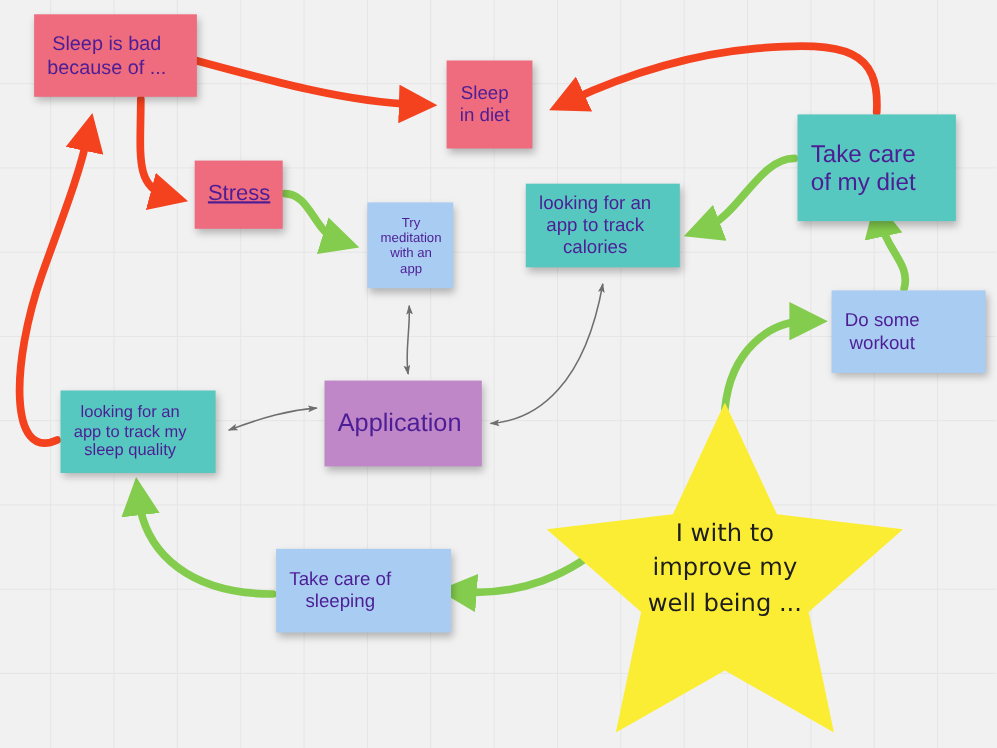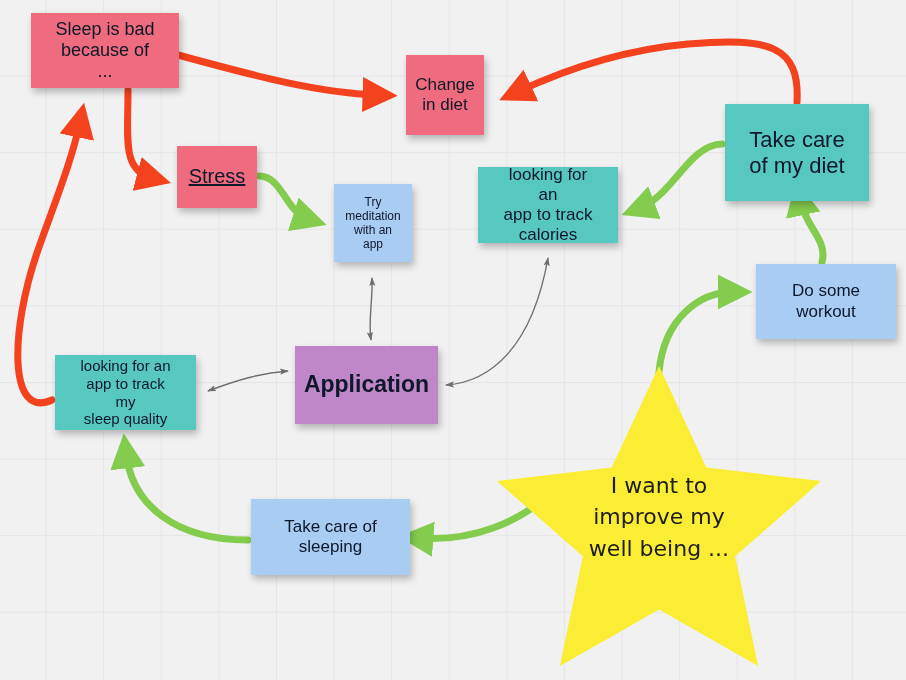--- a/index.html
+++ b/index.html
@@ -26,34 +26,34 @@
     left: 0; top: 0;
     width: 906px;
     height: 680px;
     pointer-events: none;
   }
   .note {
     position: absolute;
     box-sizing: border-box;
     display: flex;
     align-items: center;
-    justify-content: center;
+    justify-content: flex-start;
     text-align: center;
-    color: #0f172a;
+    color: #4c1d95;
     font-family: "Liberation Sans", sans-serif;
     line-height: 1.18;
     white-space: pre-line;
     box-shadow: 2px 4px 7px rgba(0,0,0,0.26);
-    padding: 2px 22px;
+    padding: 2px 12px;
     z-index: 5;
   }
   .note.pink   { background: #ee6c7e; }
   .note.teal   { background: #57c8bf; }
   .note.blue   { background: #a9ccf2; }
-  .note.purple { background: #bf87c7; font-weight: bold; }
+  .note.purple { background: #bf87c7; }
 
   #star-wrap {
     position: absolute;
     z-index: 4;
   }
   #star-shape {
     position: absolute;
     left: 0; top: 0;
     width: 100%;
     height: 100%;
@@ -117,29 +117,29 @@
 
     <path d="M371,340 C368,320 373,300 372,278" fill="none" stroke="#6e6e6e" stroke-width="1.4" marker-end="url(#gray-head-end)" marker-start="url(#gray-head-start)"></path>
 
     <path d="M446,385 C490,382 532,348 548,258" fill="none" stroke="#6e6e6e" stroke-width="1.4" marker-end="url(#gray-head-end)" marker-start="url(#gray-head-start)"></path>
   </svg>
 
   <div id="star-wrap" style="left: 497px; top: 366px; width: 324px; height: 306px;">
     <svg id="star-shape" viewBox="0 0 100 100" preserveAspectRatio="none" xmlns="http://www.w3.org/2000/svg">
       <polygon points="50,0 64.6,33.2 100,37.6 73.5,62.2 80.6,98 50,79.6 19.4,98 26.5,62.2 0,37.6 35.4,33.2" fill="#fbed33"></polygon>
     </svg>
-    <div id="star-label">I want to
+    <div id="star-label">I with to
 improve my
 well being ...</div>
   </div>
 
   <div id="notes-layer">
       <div class="note pink" style="left: 31px; top: 13px; width: 148px; height: 75px; font-size: 18px;"><span style="white-space: pre-line;">Sleep is bad
 because of ...</span></div>
-      <div class="note pink" style="left: 406px; top: 55px; width: 78px; height: 80px; font-size: 17px;"><span style="white-space: pre-line;">Change
+      <div class="note pink" style="left: 406px; top: 55px; width: 78px; height: 80px; font-size: 17px;"><span style="white-space: pre-line;">Sleep
 in diet</span></div>
       <div class="note teal" style="left: 725px; top: 104px; width: 144px; height: 97px; font-size: 22px;"><span style="white-space: pre-line;">Take care
 of my diet</span></div>
       <div class="note pink" style="left: 177px; top: 146px; width: 80px; height: 62px; font-size: 20px;"><span style="white-space: pre-line; text-decoration: underline;">Stress</span></div>
       <div class="note blue" style="left: 334px; top: 184px; width: 78px; height: 78px; font-size: 12px;"><span style="white-space: pre-line;">Try
 meditation
 with an
 app</span></div>
       <div class="note teal" style="left: 478px; top: 167px; width: 140px; height: 76px; font-size: 17px;"><span style="white-space: pre-line;">looking for an
 app to track

